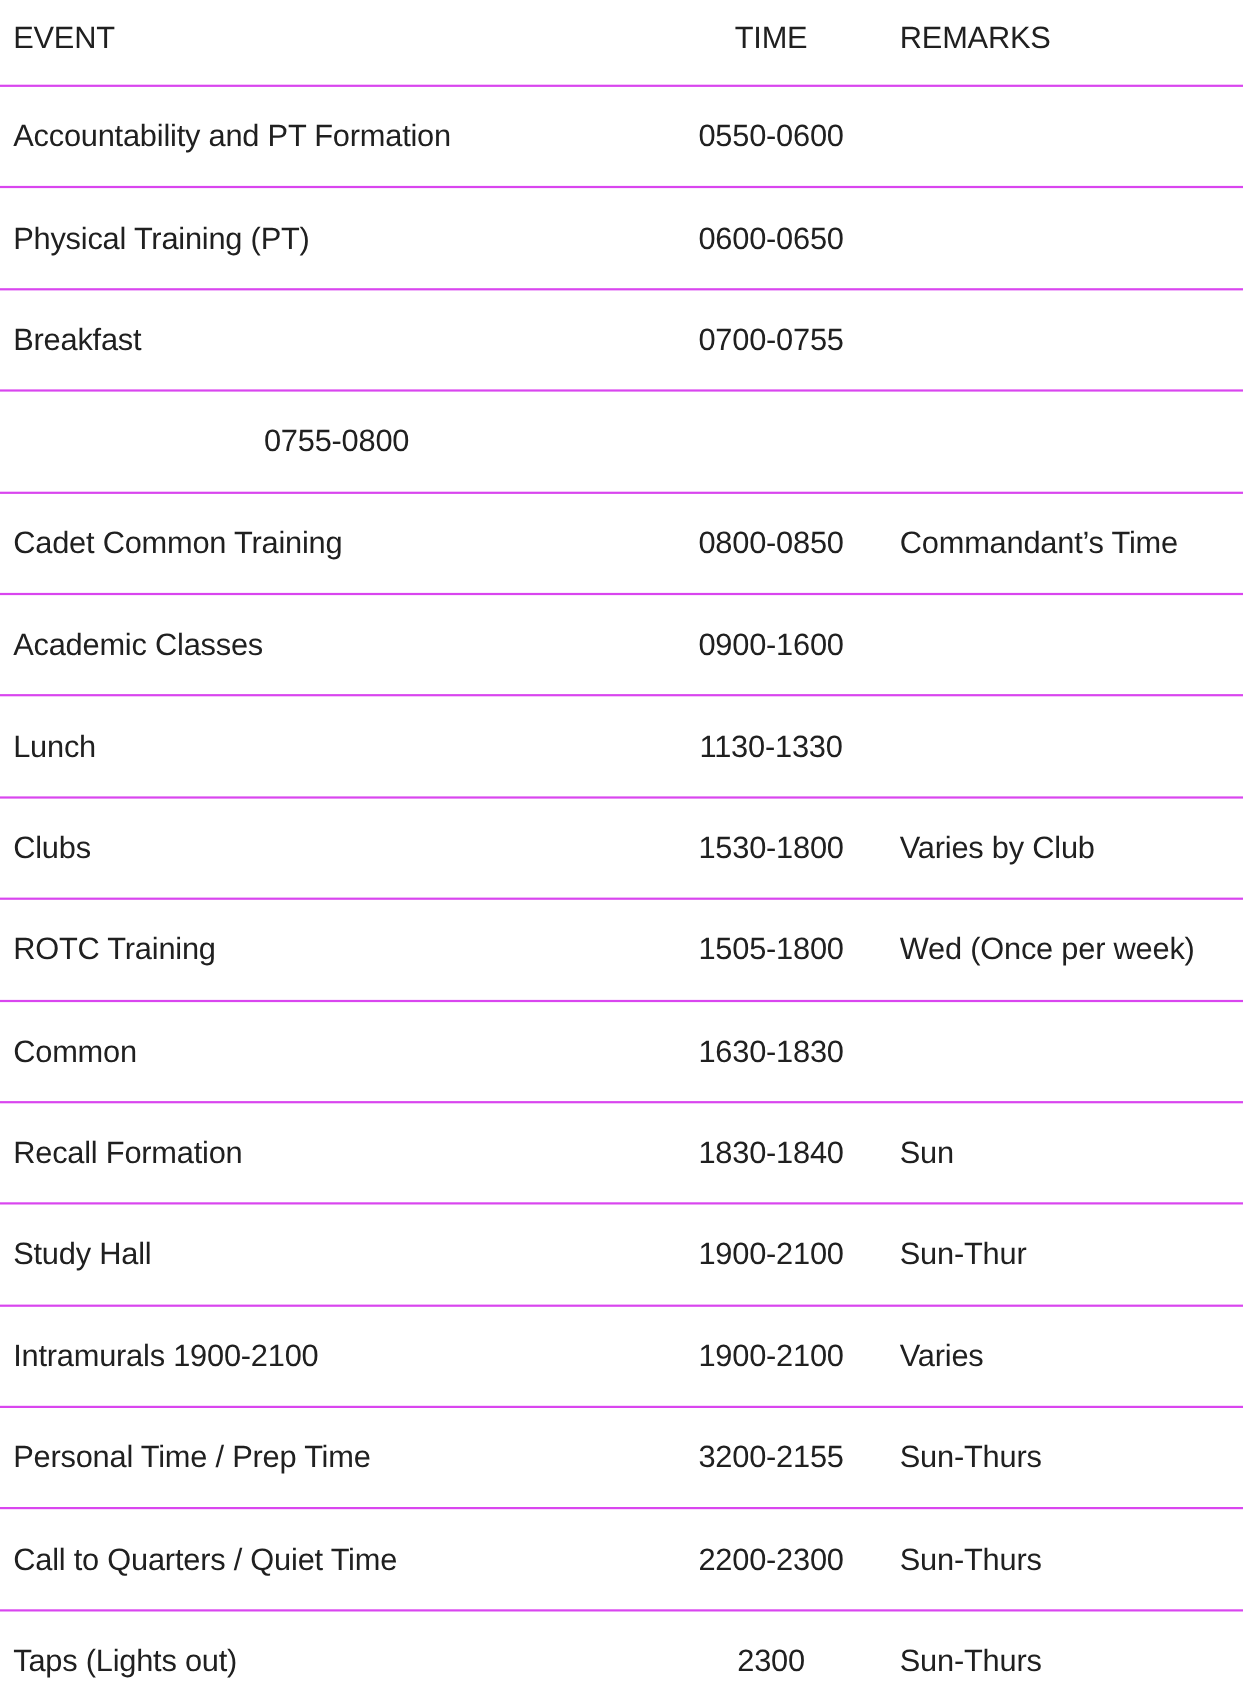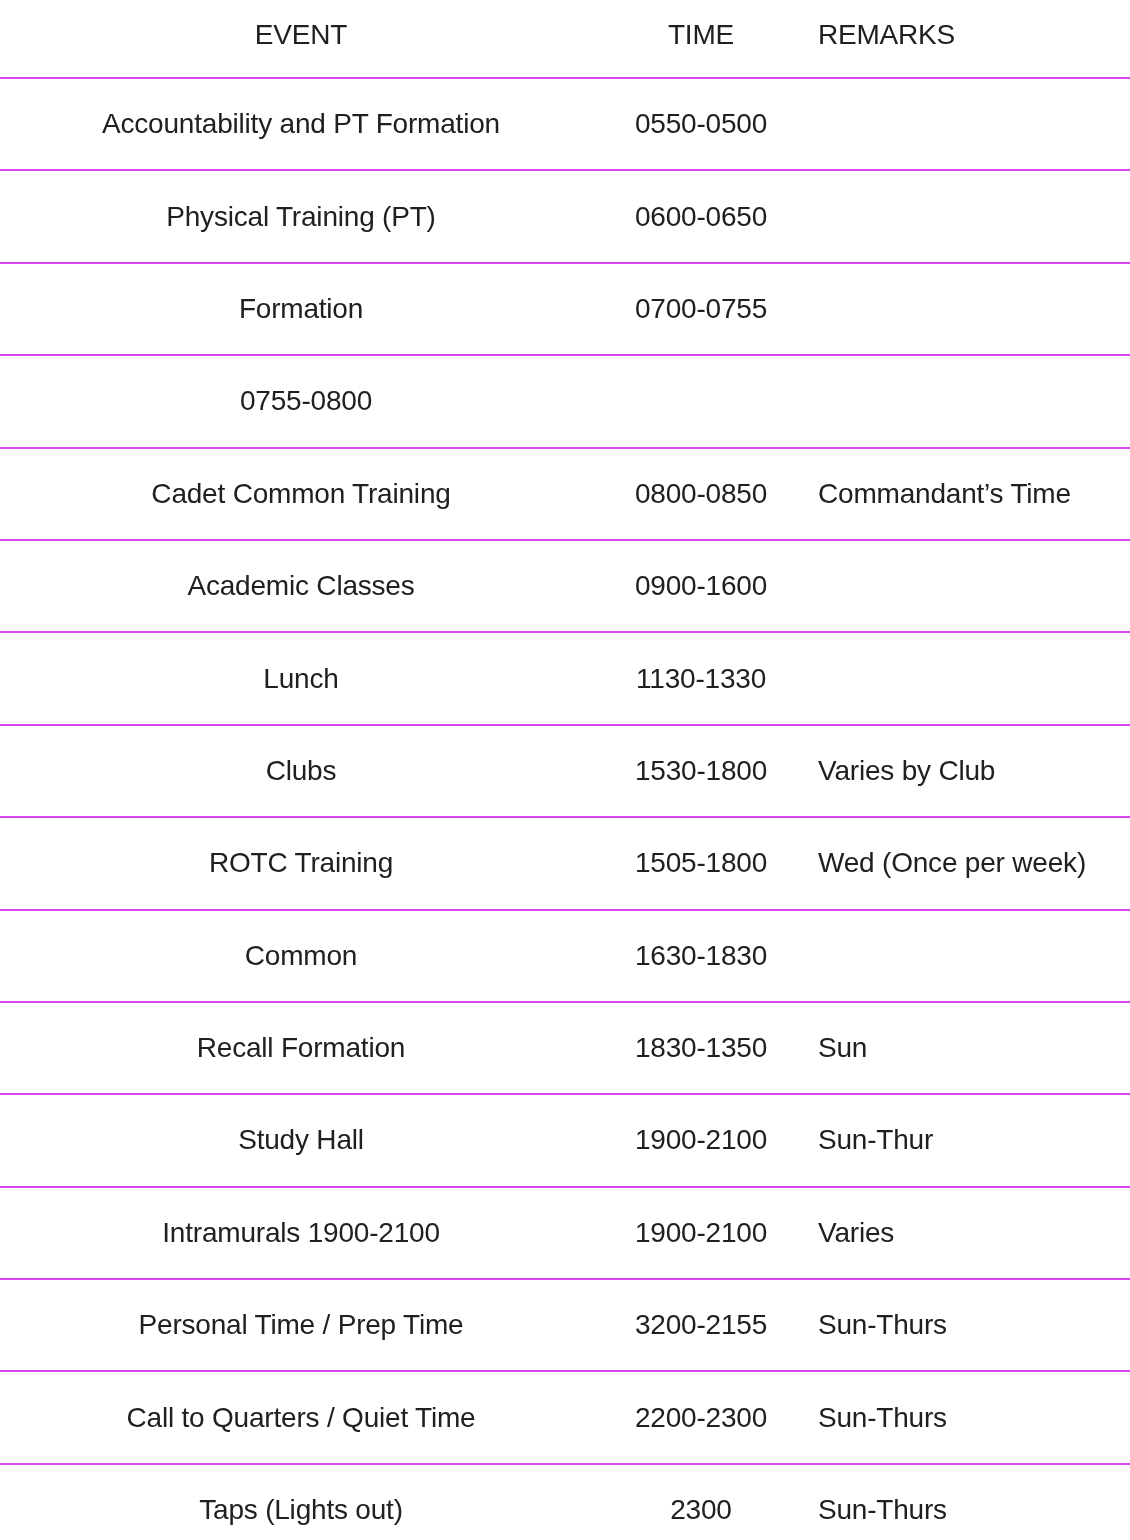--- a/index.html
+++ b/index.html
@@ -31,48 +31,48 @@
     height: 77px;
     border-top: none;
   }
   .row.header .cell {
     padding-bottom: 8px;
   }
   .cell {
     white-space: nowrap;
     overflow: hidden;
   }
-  .c-event   { padding-left: 12px; text-align: center; }
+  .c-event   { padding-left: 12px; }
   .c-time    { padding-left: 22px; text-align: center; }
   .c-remarks { padding-left: 28px; }
 </style>
 </head>
 <body>
 
 <div class="table">
   <div class="row header">
     <div class="cell c-event">EVENT</div>
     <div class="cell c-time">TIME</div>
     <div class="cell c-remarks">REMARKS</div>
   </div>
   <div id="rows">
   <div class="row">
     <div class="cell c-event">Accountability and PT Formation</div>
-    <div class="cell c-time">0550-0500</div>
+    <div class="cell c-time">0550-0600</div>
     <div class="cell c-remarks"></div>
   </div>
 
   <div class="row">
     <div class="cell c-event">Physical Training (PT)</div>
     <div class="cell c-time">0600-0650</div>
     <div class="cell c-remarks"></div>
   </div>
 
   <div class="row">
-    <div class="cell c-event">Formation</div>
+    <div class="cell c-event">Breakfast</div>
     <div class="cell c-time">0700-0755</div>
     <div class="cell c-remarks"></div>
   </div>
 
   <div class="row">
     <div class="cell c-time">0755-0800</div>
     <div class="cell c-remarks"></div>
   </div>
 
   <div class="row">
@@ -106,21 +106,21 @@
   </div>
 
   <div class="row">
     <div class="cell c-event">Common</div>
     <div class="cell c-time">1630-1830</div>
     <div class="cell c-remarks"></div>
   </div>
 
   <div class="row">
     <div class="cell c-event">Recall Formation</div>
-    <div class="cell c-time">1830-1350</div>
+    <div class="cell c-time">1830-1840</div>
     <div class="cell c-remarks">Sun</div>
   </div>
 
   <div class="row">
     <div class="cell c-event">Study Hall</div>
     <div class="cell c-time">1900-2100</div>
     <div class="cell c-remarks">Sun-Thur</div>
   </div>
 
   <div class="row">

